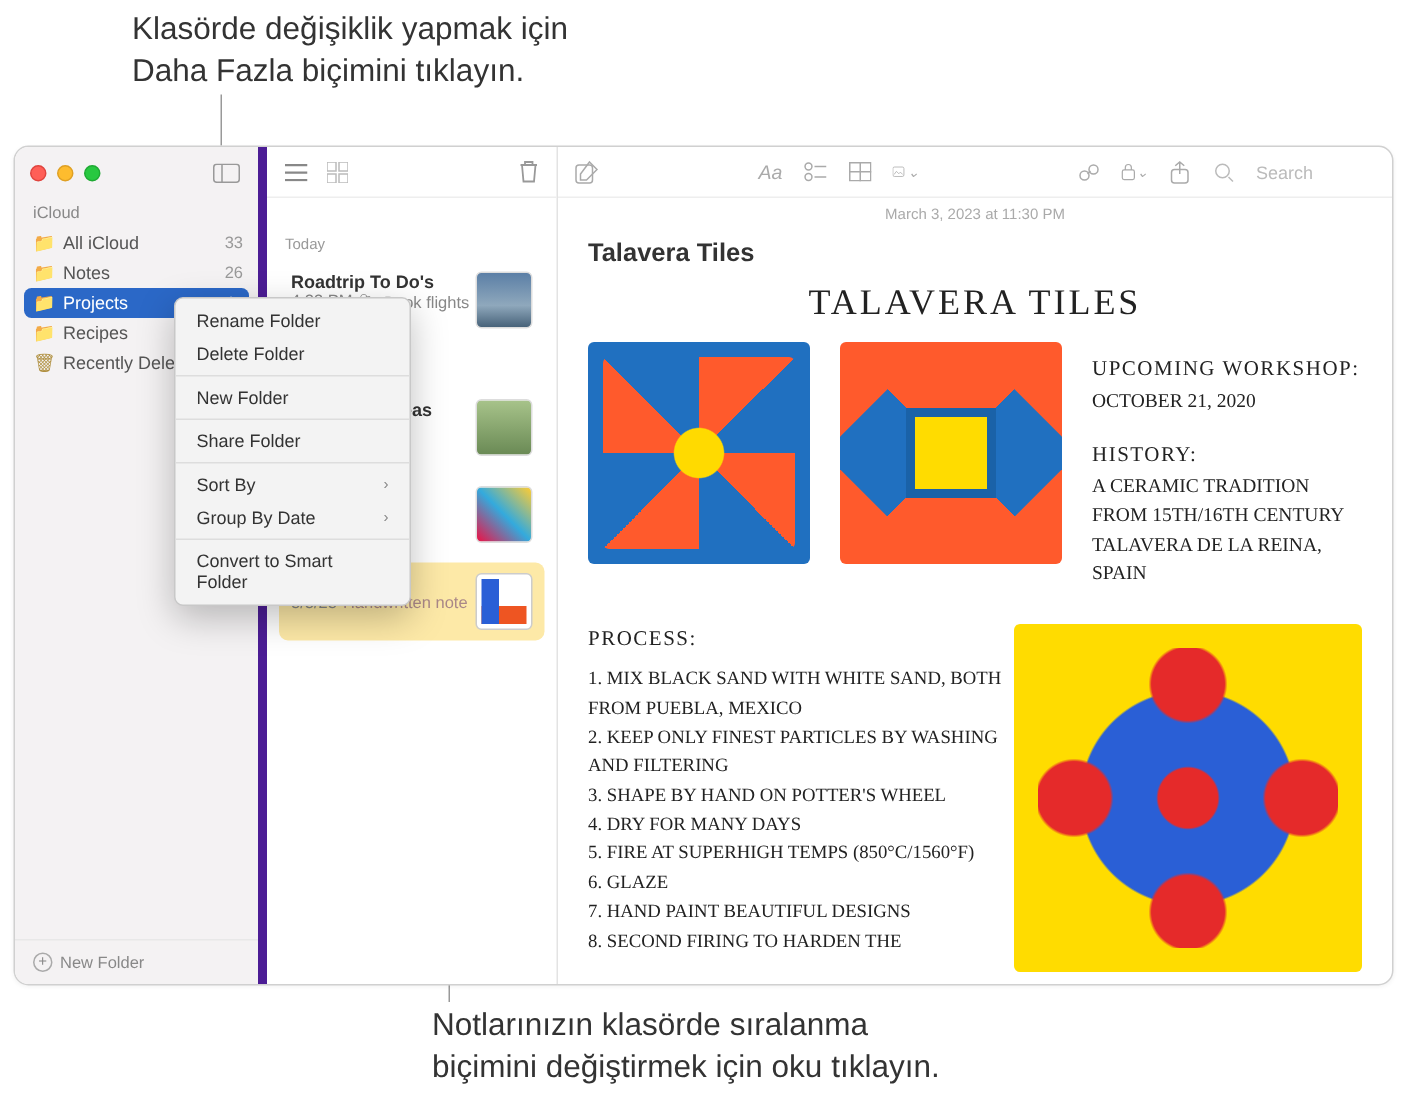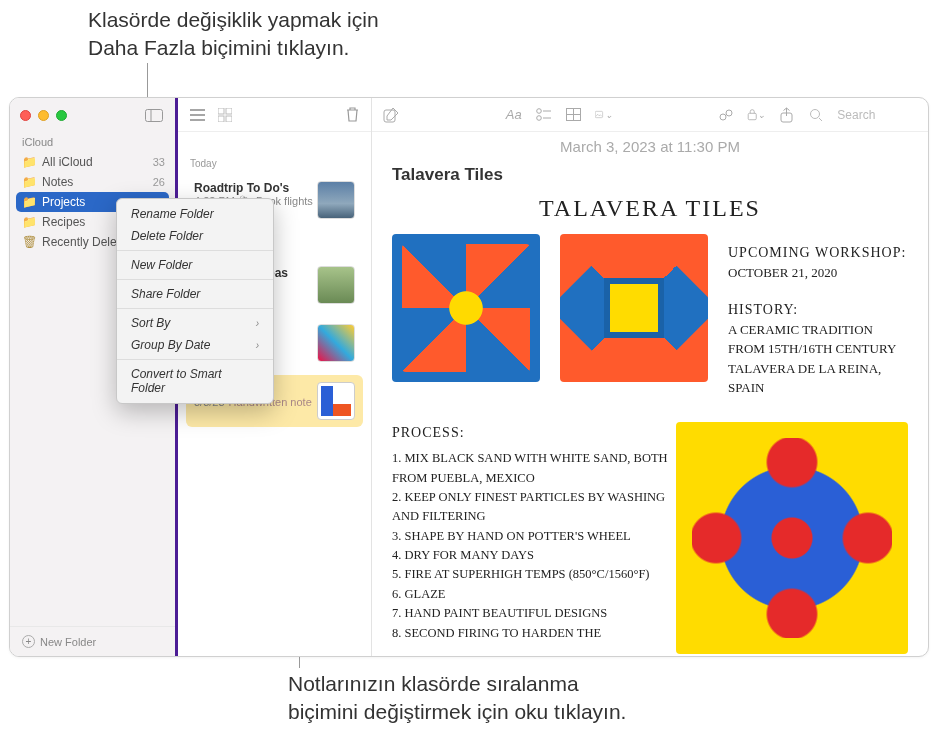--- a/index.html
+++ b/index.html
@@ -38,21 +38,21 @@
     overflow: hidden;
     display: flex;
     background: #fff;
     box-shadow: 0 1px 3px rgba(0,0,0,0.05);
   }
 
   
   .sidebar {
     width: 168px;
     background: #f4f2f3;
-    border-right: 3px solid #4c1d95;
+    border-right: 6px solid #4c1d95;
     display: flex;
     flex-direction: column;
     font-size: 12px;
     color: #555;
   }
   .titlebar-left {
     height: 34px;
     display: flex;
     align-items: center;
     padding: 0 10px;
@@ -139,21 +139,21 @@
   .note-sub{font-size:11px;color:#888;display:flex;gap:4px;white-space:nowrap;overflow:hidden;text-overflow:ellipsis;}
   .note-thumb{width:38px;height:38px;border-radius:4px;flex-shrink:0;border:1px solid #ddd;background:#eee;}
 
   
   .editor{flex:1;display:flex;flex-direction:column;min-width:0;}
   .editor-toolbar{
     height:34px;border-bottom:1px solid #eee;
     display:flex;align-items:center;padding:0 10px;gap:12px;color:#999;
   }
   .editor-toolbar .spacer{flex:1}
-  .note-meta{font-size:15px;color:#aaa;text-align:center;padding:6px 0;}
+  .note-meta{font-size:10px;color:#aaa;text-align:center;padding:6px 0;}
   .note-body{flex:1;overflow:hidden;padding:4px 20px 14px 20px;position:relative;}
   .note-h1{font-weight:700;font-size:17px;color:#333;margin-bottom:10px;}
   .hw{font-family:"Comic Sans MS","Segoe Script","Bradley Hand",cursive;color:#222;}
   .hw-title{font-size:24px;letter-spacing:2px;text-align:center;margin:4px 0 12px;text-transform:uppercase;}
   .row1{display:flex;gap:20px;align-items:flex-start;}
   .tile{width:148px;height:148px;border-radius:4px;flex-shrink:0;}
   .tile-a{background:#2070c0;position:relative;overflow:hidden;}
   .tile-a::before{content:"";position:absolute;inset:10px;background:
     radial-gradient(circle at 50% 50%, #ffda00 18%, transparent 19%),
     conic-gradient(#ff5a2c 0 12.5%, #2070c0 12.5% 25%, #ff5a2c 25% 37.5%, #2070c0 37.5% 50%,#ff5a2c 50% 62.5%,#2070c0 62.5% 75%,#ff5a2c 75% 87.5%,#2070c0 87.5% 100%);
@@ -184,21 +184,20 @@
     position:absolute;
     left:116px; top:198px;
     width:158px;
     background:#f3f3f3;
     border:1px solid #c8c8c8;
     border-radius:6px;
     box-shadow:0 8px 24px rgba(0,0,0,0.25);
     padding:4px 0;
     font-size:12px;
     z-index:50;
-    font-style:italic;
   }
   .context-menu .mi{
     padding:4px 14px;
     display:flex;align-items:center;justify-content:space-between;
     cursor:default;color:#333;
   }
   .context-menu .sep{height:1px;background:#ddd;margin:3px 0;}
   .context-menu .chev{color:#888;font-size:10px;}
 
   .thumb-roadtrip{background:linear-gradient(#5b7fa6,#8fa8bc 60%, #48637a);}

